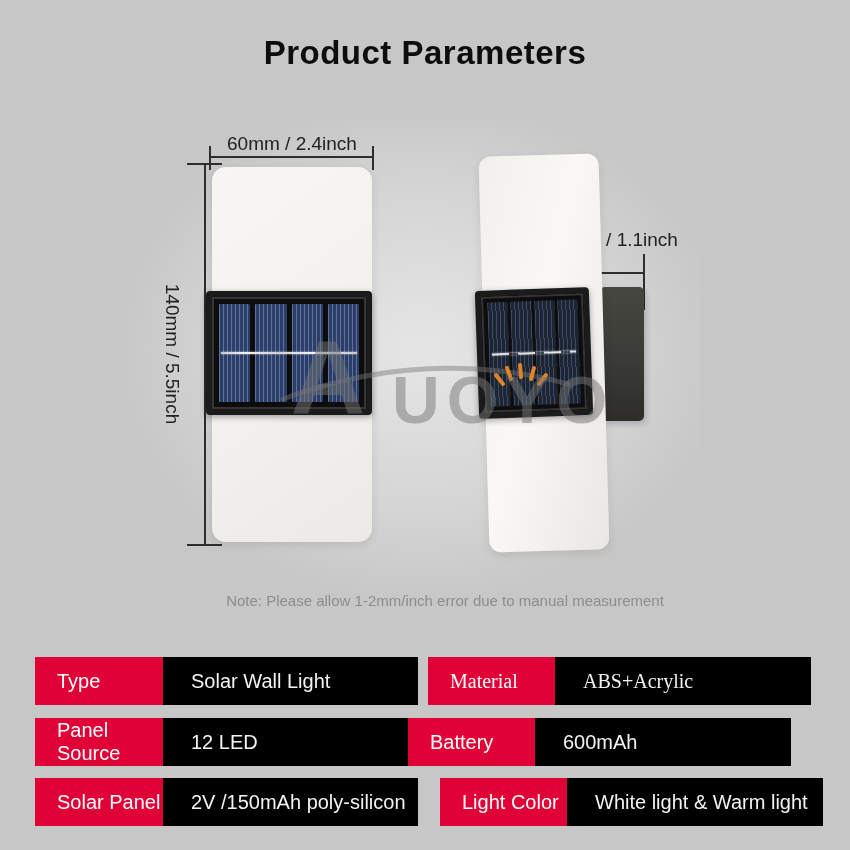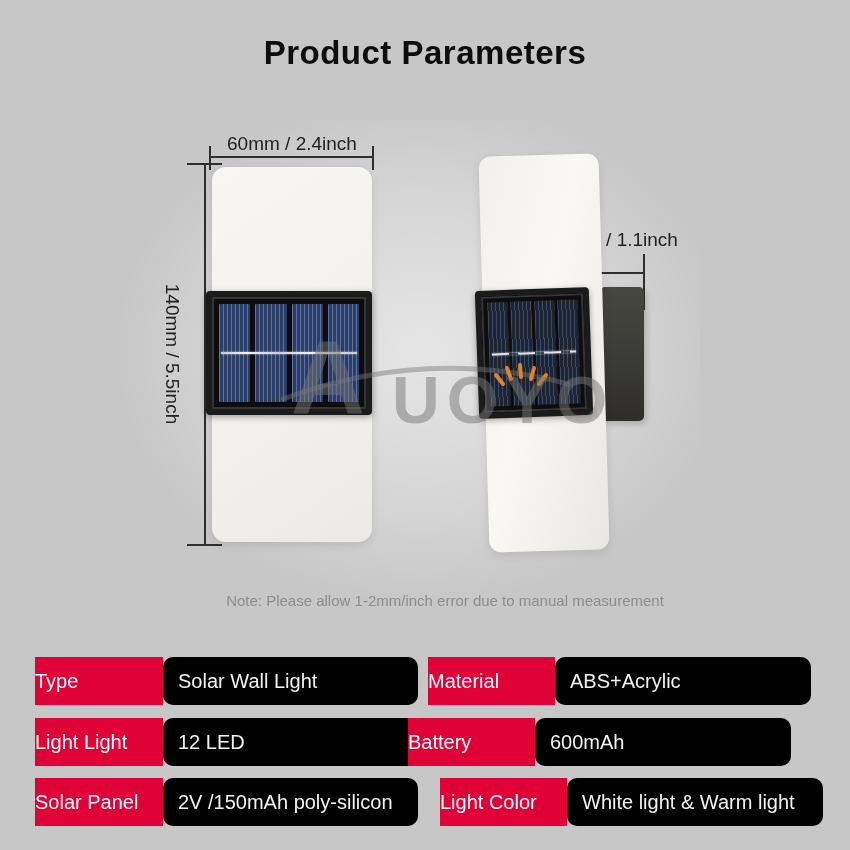--- a/index.html
+++ b/index.html
@@ -79,28 +79,27 @@
   .note{
     position:absolute;left:45px;top:592px;width:800px;text-align:center;
     font-size:15px;color:#8d8d8d;
   }
   
   .prow{
     position:absolute;width:383px;height:48px;display:flex;align-items:stretch;
   }
   .plabel{
     width:128px;flex:0 0 128px;background:var(--red,#E00236);color:#fff;
-    display:flex;align-items:center;box-sizing:border-box;
+    display:flex;align-items:center;padding-left:22px;box-sizing:border-box;
     font-size:20px;
   }
   .pvalue{
     flex:1;background:var(--cell,#000);color:#f2f2f2;
-    display:flex;align-items:center;padding-left:15px;box-sizing:border-box;
+    display:flex;align-items:center;padding-left:28px;box-sizing:border-box;
     font-size:20px;
-    border-radius:10px;
   }
 </style>
 </head>
 <body>
 
 <div class="stage" style="--bg: #C7C7C7; --red: #E00236; --cell: #000000;">
 
   <div class="glow"></div>
 
   <div class="title">Product Parameters</div>
@@ -154,29 +153,29 @@
     <div class="wm-rest">UOYO</div>
   </div>
 
   <div class="note">Note: Please allow 1-2mm/inch error due to manual measurement</div>
 
   <div class="prow" style="left:35px;top:657px;">
     <div class="plabel">Type</div>
     <div class="pvalue">Solar Wall Light</div>
   </div>
   <div class="prow" style="left:35px;top:718px;">
-    <div class="plabel">Light Light</div>
+    <div class="plabel">Panel Source</div>
     <div class="pvalue">12 LED</div>
   </div>
   <div class="prow" style="left:35px;top:778px;">
     <div class="plabel">Solar Panel</div>
     <div class="pvalue">2V /150mAh poly-silicon</div>
   </div>
 
-  <div class="prow" style="left:428px;top:657px;">
+  <div class="prow" style="left:428px;top:657px;font-family:Liberation Serif, serif;">
     <div class="plabel" style="flex-basis:127px;width:127px;">Material</div>
     <div class="pvalue">ABS+Acrylic</div>
   </div>
   <div class="prow" style="left:408px;top:718px;">
     <div class="plabel" style="flex-basis:127px;width:127px;">Battery</div>
     <div class="pvalue">600mAh</div>
   </div>
   <div class="prow" style="left:440px;top:778px;">
     <div class="plabel" style="flex-basis:127px;width:127px;">Light Color</div>
     <div class="pvalue">White light &amp; Warm light</div>

